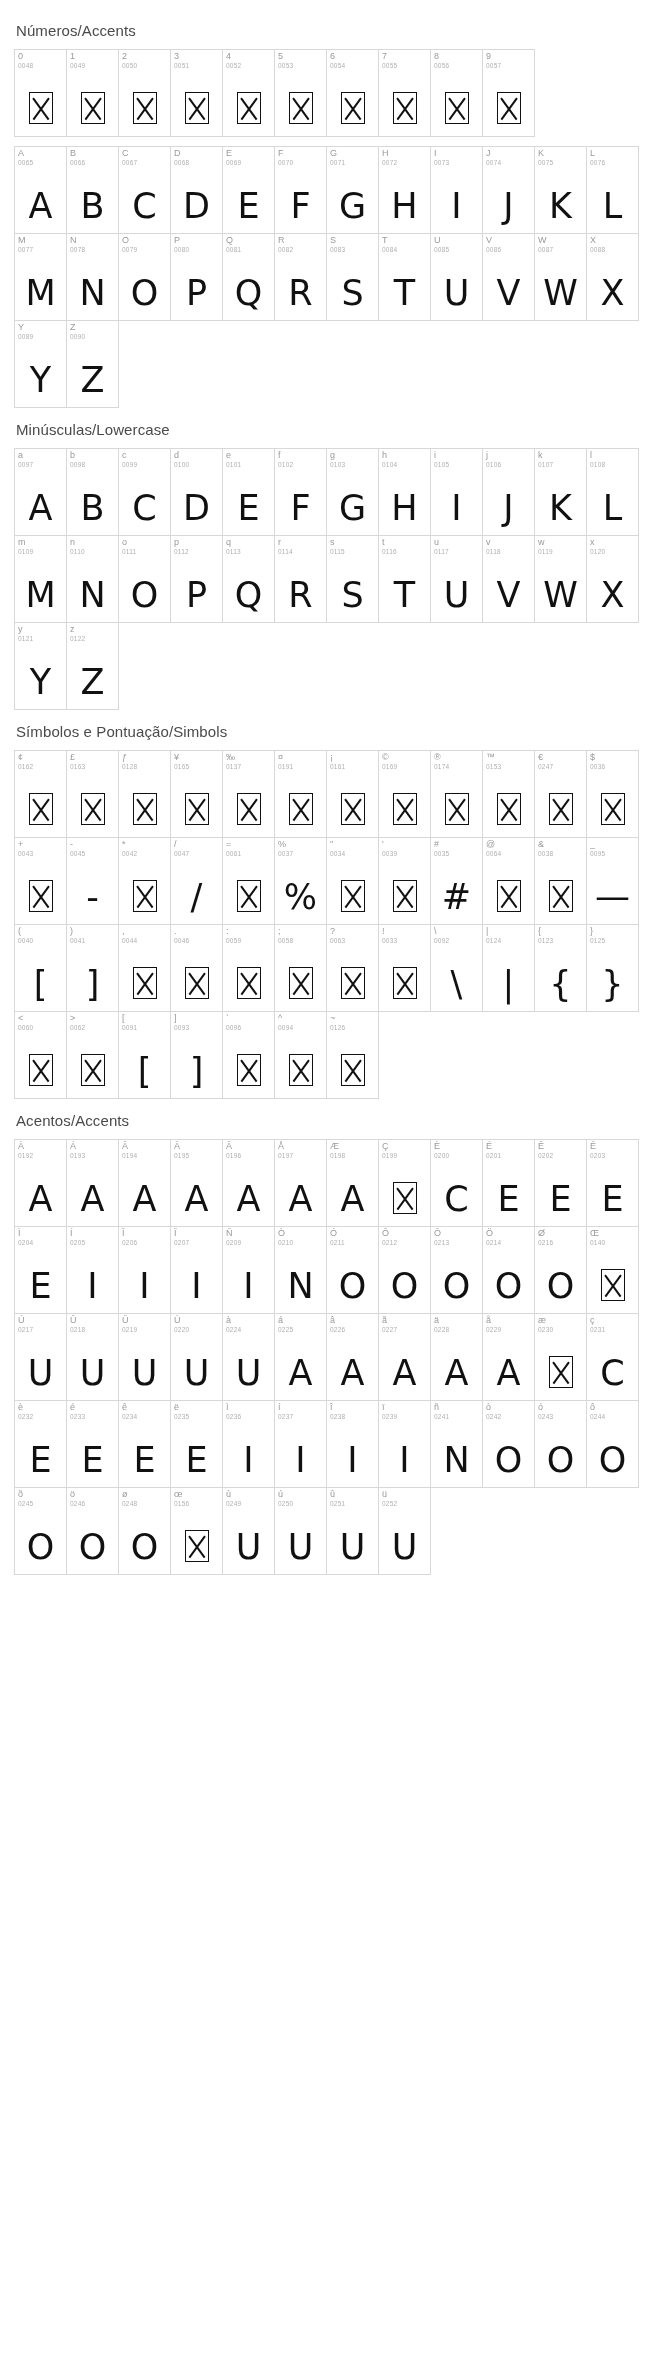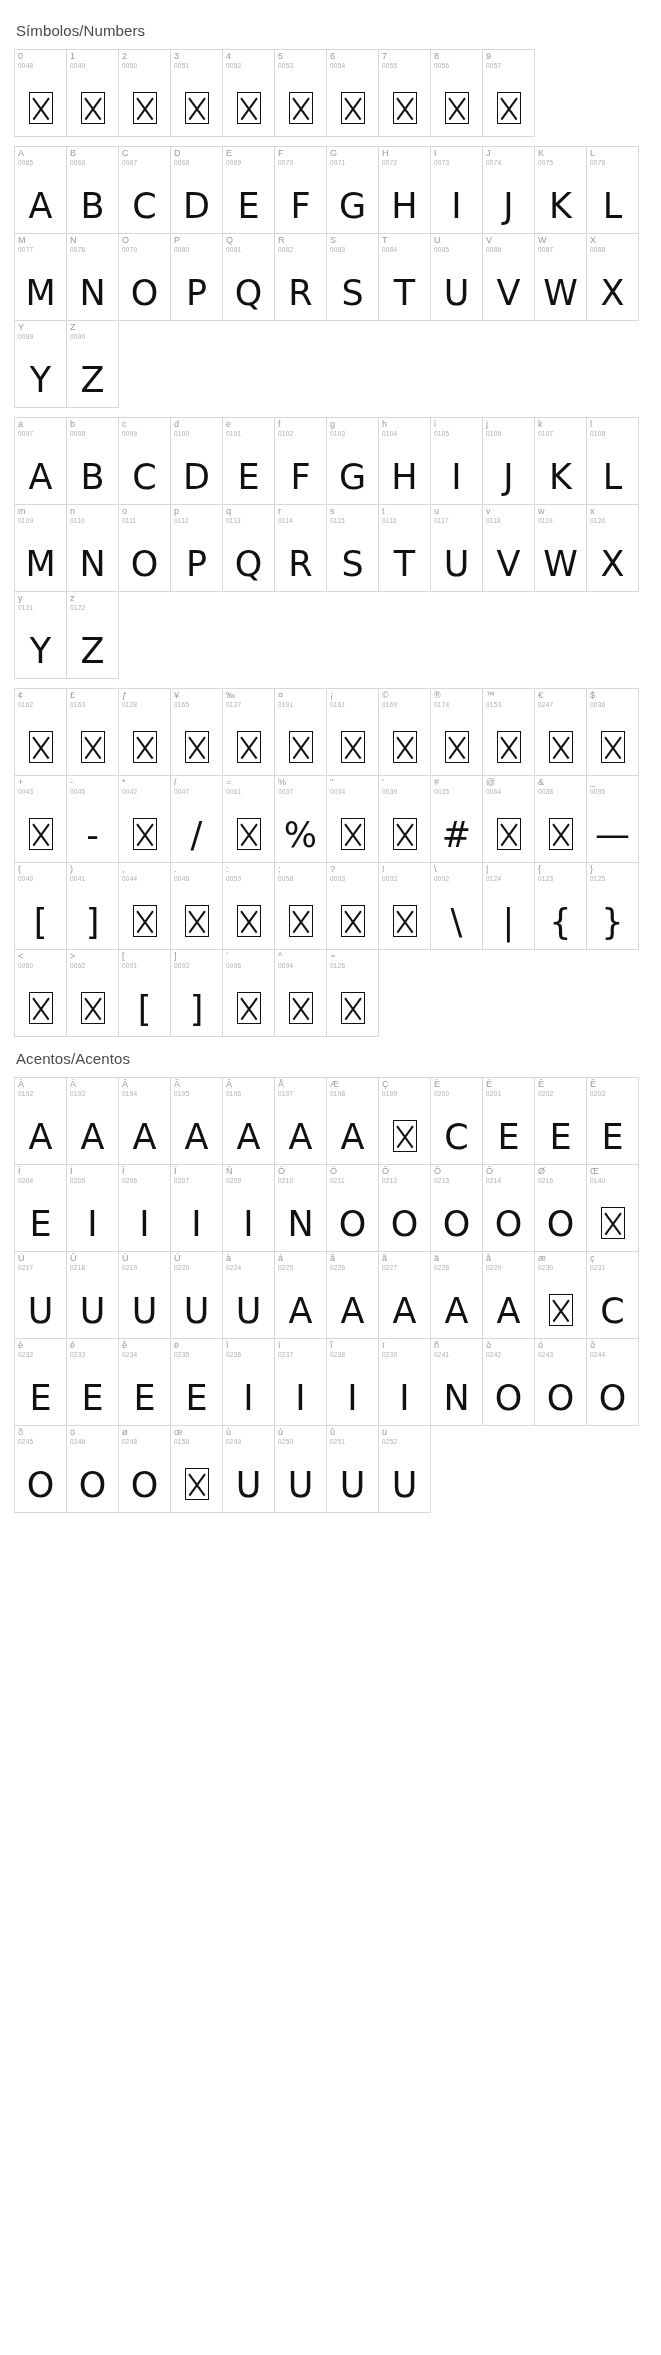--- a/index.html
+++ b/index.html
@@ -84,21 +84,21 @@
   }
   .notdef:before{transform:rotate(54deg) scaleX(1.02);}
   .notdef:after{transform:rotate(-54deg) scaleX(1.02);}
 </style>
 </head>
 <body>
 
 <div class="page">
   <div id="sections-root">
       <div class="section">
-        <div class="section-title">Símbolos/Numbers</div>
+        <div class="section-title">Números/Accents</div>
         <div class="grid">
           <div class="cell">
             <div class="meta">
               <span class="ch-label">0</span>
               <span class="code">0048</span>
             </div>
             <div class="glyph"><span class="notdef"></span></div>
           </div>
           <div class="cell">
             <div class="meta">
@@ -345,20 +345,21 @@
           <div class="cell">
             <div class="meta">
               <span class="ch-label">Z</span>
               <span class="code">0090</span>
             </div>
             <div class="glyph">Z</div>
           </div>
         </div>
       </div>
       <div class="section">
+        <div class="section-title">Minúsculas/Lowercase</div>
         <div class="grid">
           <div class="cell">
             <div class="meta">
               <span class="ch-label">a</span>
               <span class="code">0097</span>
             </div>
             <div class="glyph">A</div>
           </div>
           <div class="cell">
             <div class="meta">
@@ -531,20 +532,21 @@
           <div class="cell">
             <div class="meta">
               <span class="ch-label">z</span>
               <span class="code">0122</span>
             </div>
             <div class="glyph">Z</div>
           </div>
         </div>
       </div>
       <div class="section">
+        <div class="section-title">Símbolos e Pontuação/Simbols</div>
         <div class="grid">
           <div class="cell">
             <div class="meta">
               <span class="ch-label">¢</span>
               <span class="code">0162</span>
             </div>
             <div class="glyph"><span class="notdef"></span></div>
           </div>
           <div class="cell">
             <div class="meta">
@@ -836,21 +838,21 @@
           <div class="cell">
             <div class="meta">
               <span class="ch-label">~</span>
               <span class="code">0126</span>
             </div>
             <div class="glyph"><span class="notdef"></span></div>
           </div>
         </div>
       </div>
       <div class="section">
-        <div class="section-title">Acentos/Acentos</div>
+        <div class="section-title">Acentos/Accents</div>
         <div class="grid">
           <div class="cell">
             <div class="meta">
               <span class="ch-label">À</span>
               <span class="code">0192</span>
             </div>
             <div class="glyph">A</div>
           </div>
           <div class="cell">
             <div class="meta">

